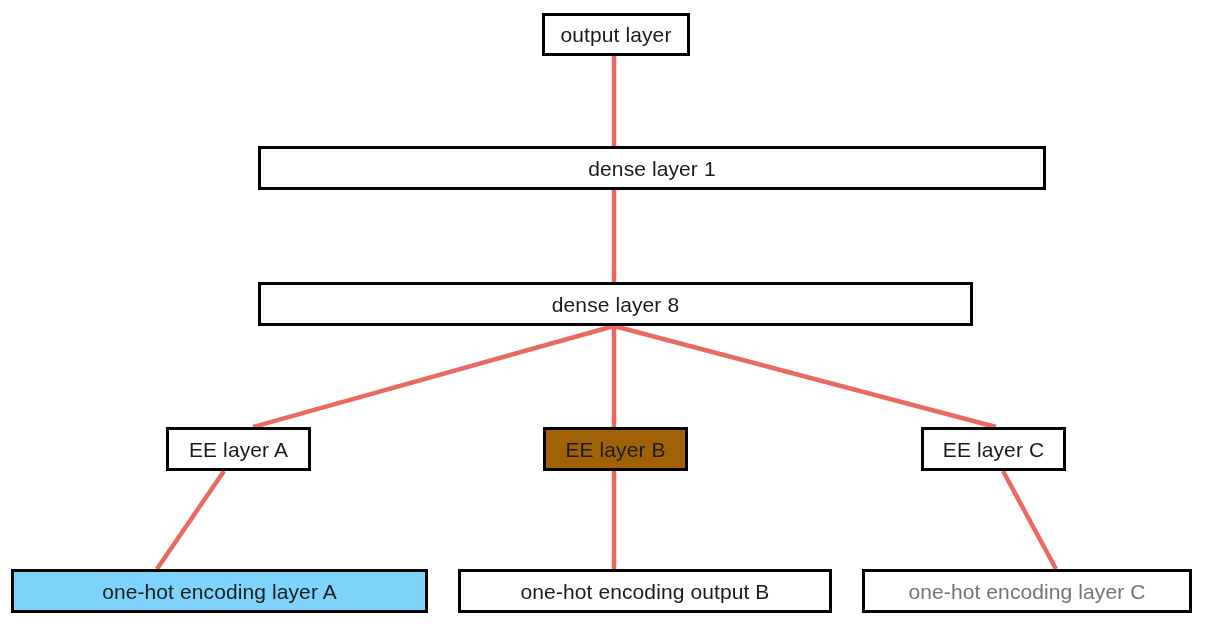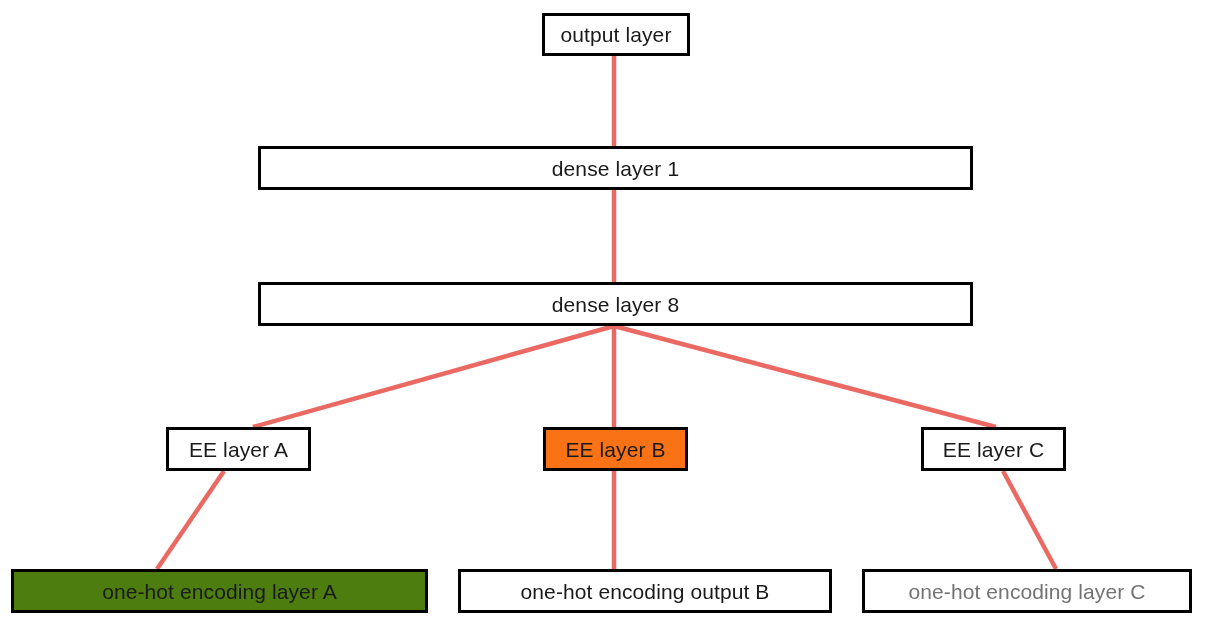--- a/index.html
+++ b/index.html
@@ -57,36 +57,36 @@
       <line x1="253" y1="427" x2="614" y2="326" stroke="#ea6a63" stroke-width="4.5" stroke-linecap="butt"></line>
       <line x1="614" y1="427" x2="614" y2="326" stroke="#ea6a63" stroke-width="4.5" stroke-linecap="butt"></line>
       <line x1="996" y1="427" x2="614" y2="326" stroke="#ea6a63" stroke-width="4.5" stroke-linecap="butt"></line>
       <line x1="157" y1="569" x2="224" y2="471" stroke="#ea6a63" stroke-width="4.5" stroke-linecap="butt"></line>
       <line x1="614" y1="569" x2="614" y2="471" stroke="#ea6a63" stroke-width="4.5" stroke-linecap="butt"></line>
       <line x1="1056" y1="569" x2="1003" y2="471" stroke="#ea6a63" stroke-width="4.5" stroke-linecap="butt"></line>
     </svg>
 <div class="node" style="left: 542px; top: 13px; width: 148px; height: 43px; border-color: rgb(0, 0, 0); background: rgb(255, 255, 255); color: rgb(26, 26, 26);">
       <span class="node-label">output layer</span>
     </div>
-    <div class="node" style="left: 258px; top: 146px; width: 715px; height: 44px; border-color: rgb(0, 0, 0); background: rgb(255, 255, 255); color: rgb(26, 26, 26);">
+    <div class="node" style="left: 258px; top: 146px; width: 788px; height: 44px; border-color: rgb(0, 0, 0); background: rgb(255, 255, 255); color: rgb(26, 26, 26);">
       <span class="node-label">dense layer 1</span>
     </div>
     <div class="node" style="left: 258px; top: 282px; width: 715px; height: 44px; border-color: rgb(0, 0, 0); background: rgb(255, 255, 255); color: rgb(26, 26, 26);">
       <span class="node-label">dense layer 8</span>
     </div>
     <div class="node" style="left: 166px; top: 427px; width: 145px; height: 44px; border-color: rgb(0, 0, 0); background: rgb(255, 255, 255); color: rgb(26, 26, 26);">
       <span class="node-label">EE layer A</span>
     </div>
-    <div class="node" style="left: 543px; top: 427px; width: 145px; height: 44px; border-color: rgb(0, 0, 0); background: #f97316; color: rgb(26, 26, 26);">
+    <div class="node" style="left: 543px; top: 427px; width: 145px; height: 44px; border-color: rgb(0, 0, 0); background: #a16207; color: rgb(26, 26, 26);">
       <span class="node-label">EE layer B</span>
     </div>
     <div class="node" style="left: 921px; top: 427px; width: 145px; height: 44px; border-color: rgb(0, 0, 0); background: rgb(255, 255, 255); color: rgb(26, 26, 26); justify-content: center;">
       <span class="node-label">EE layer C</span>
     </div>
-    <div class="node" style="left: 11px; top: 569px; width: 417px; height: 44px; border-color: rgb(0, 0, 0); background: #4d7c0f; color: rgb(26, 26, 26);">
+    <div class="node" style="left: 11px; top: 569px; width: 417px; height: 44px; border-color: rgb(0, 0, 0); background: #7dd3fc; color: rgb(26, 26, 26);">
       <span class="node-label">one-hot encoding layer A</span>
     </div>
     <div class="node" style="left: 458px; top: 569px; width: 374px; height: 44px; border-color: rgb(0, 0, 0); background: rgb(255, 255, 255); color: rgb(26, 26, 26);">
       <span class="node-label">one-hot encoding output B</span>
     </div>
     <div class="node" style="left: 862px; top: 569px; width: 330px; height: 44px; border-color: rgb(0, 0, 0); background: rgb(255, 255, 255); color: #737373;">
       <span class="node-label">one-hot encoding layer C</span>
     </div>
   </div>
 

